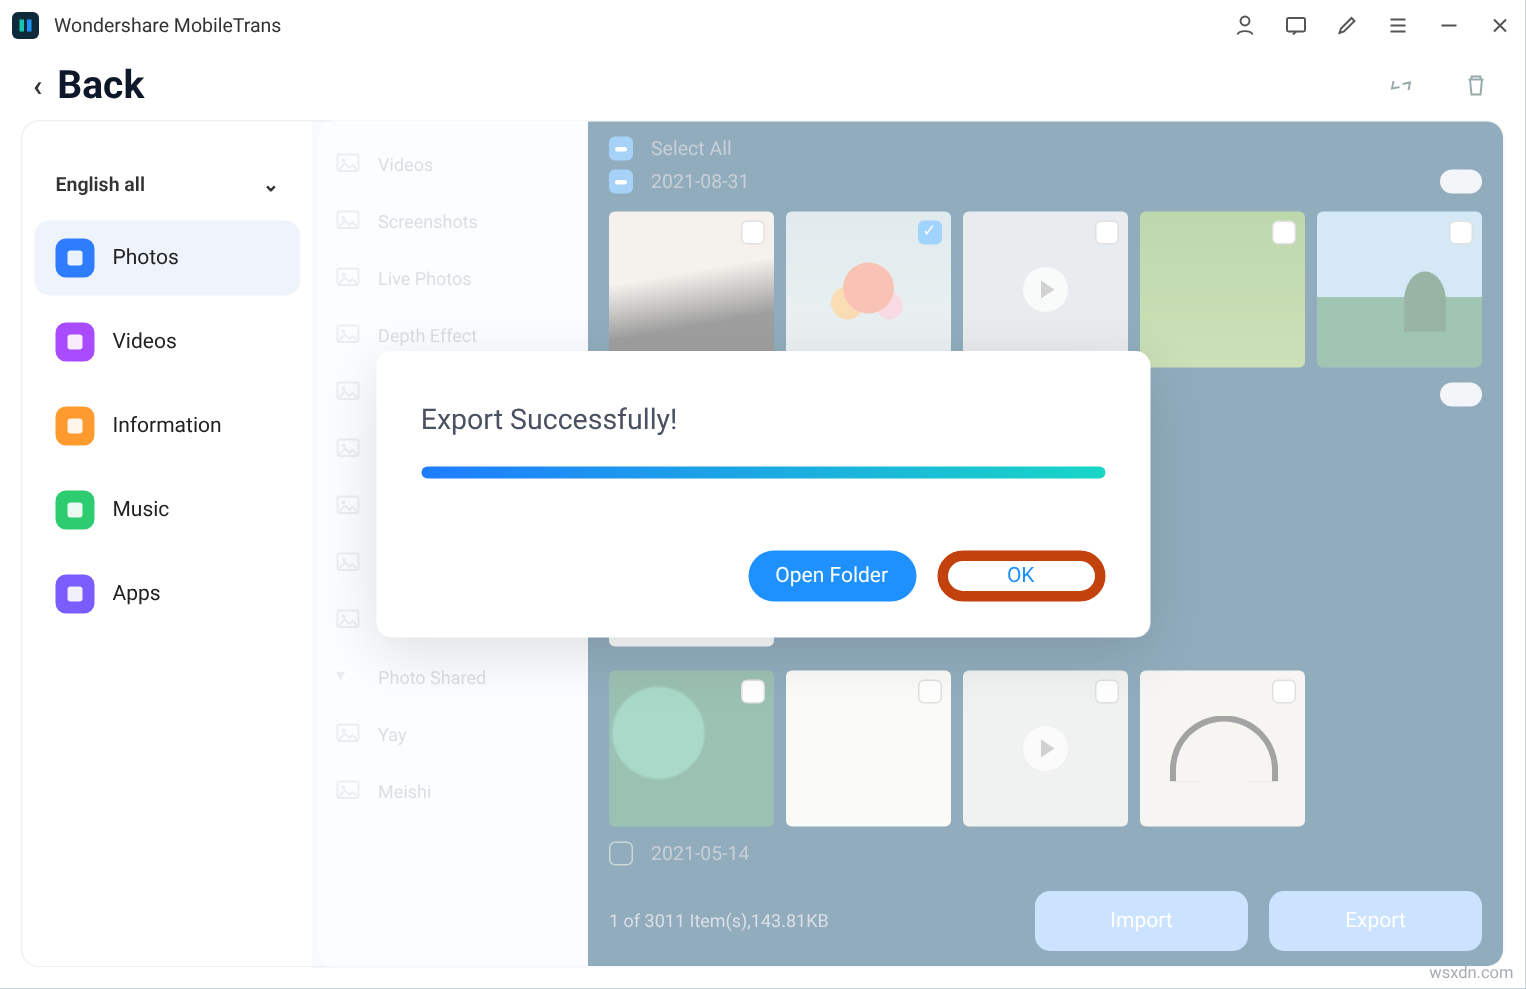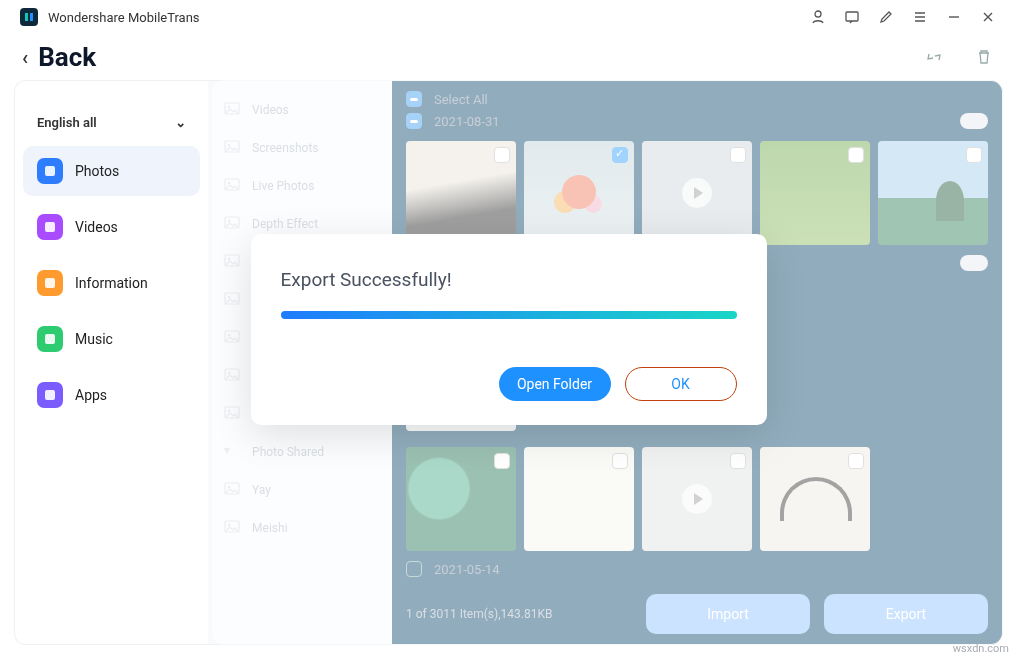--- a/index.html
+++ b/index.html
@@ -1,17 +1,17 @@
 <!DOCTYPE html>
 <html><head>
 <meta charset="utf-8">
 <style>
 *{box-sizing:border-box;margin:0;padding:0;font-family:-apple-system,BlinkMacSystemFont,'Segoe UI',Roboto,sans-serif}
 body{width:1017px;height:659px;background:#fff;position:relative;overflow:hidden}
-.titlebar{height:34px;display:flex;align-items:center;padding:0 20px;gap:10px}
+.titlebar{height:34px;display:flex;align-items:center;padding:0 8px;gap:10px}
 .app-logo{width:18px;height:18px;background:#0e2a3a;border-radius:4px;display:flex;align-items:center;justify-content:center}
 .app-logo svg{width:10px;height:10px}
 .app-title{font-size:13px;color:#333;flex:1}
 .win-ctrl{display:flex;gap:16px}
 .w-ico{width:18px;height:18px;color:#444;display:flex;align-items:center;justify-content:center;cursor:pointer}
 .backbar{height:46px;display:flex;align-items:center;padding:0 22px;gap:10px}
 .back-chevron{font-size:20px;color:#333;font-weight:600}
 .back-text{font-size:26px;color:#0f172a;font-weight:700}
 .backbar-spacer{flex:1}
 .backbar-ico{width:22px;height:22px;color:#999;margin-left:18px;display:flex;align-items:center;justify-content:center}
@@ -35,29 +35,29 @@
 .count-pill{margin-left:auto;width:28px;height:16px;background:#e6e9ef;border-radius:8px}
 .thumbs{display:flex;gap:8px;margin-top:6px;margin-bottom:10px}
 .thumb{width:110px;height:104px;background:#cfd6e1;border-radius:4px;position:relative;overflow:hidden}
 .thumb .tc{position:absolute;top:6px;right:6px;width:16px;height:16px;border:1px solid #bbb;border-radius:4px;background:#fff}
 .thumb .tc.on{background:#2ea0ff;border-color:#2ea0ff}
 .thumb .tc.on::after{content:'✓';color:#fff;font-size:11px;position:absolute;left:2px;top:-1px}
 .thumb .play{position:absolute;left:50%;top:50%;width:30px;height:30px;border-radius:50%;background:rgba(255,255,255,.7);transform:translate(-50%,-50%)}
 .thumb .play::after{content:'';position:absolute;left:12px;top:9px;border-left:9px solid #999;border-top:6px solid transparent;border-bottom:6px solid transparent}
 .bottombar{display:flex;align-items:center;gap:14px;margin-top:auto}
 .status{font-size:12px;color:#b2b9c6;flex:1}
-.bbtn{width:164px;height:40px;border-radius:10px;background:#8fc2ff;color:#fff;font-size:14px;display:flex;align-items:center;justify-content:center}
+.bbtn{width:142px;height:40px;border-radius:10px;background:#8fc2ff;color:#fff;font-size:14px;display:flex;align-items:center;justify-content:center}
 .modal-back{position:absolute;inset:0;display:flex;align-items:center;justify-content:center;z-index:5}
 .modal{width:516px;background:#fff;border-radius:10px;box-shadow:0 10px 40px rgba(0,0,0,.12);padding:34px 30px 24px 30px}
 .modal-title{font-size:19px;color:#4a5160;margin-bottom:20px}
 .prog{height:8px;border-radius:4px;background:linear-gradient(90deg,#1f7cff,#18d6c6);margin-bottom:48px}
 .modal-actions{display:flex;justify-content:flex-end;gap:14px}
 .mbtn{width:112px;height:34px;border-radius:17px;font-size:14px;display:flex;align-items:center;justify-content:center;cursor:pointer}
 .mbtn.primary{background:#1f91ff;color:#fff}
-.mbtn.secondary{background:#fff;border:1px solid #c2410c;color:#1f91ff}
+.mbtn.secondary{background:#fff;border:7px solid #c2410c;color:#1f91ff}
 .watermark{position:absolute;right:8px;bottom:4px;font-size:11px;color:#a8acb3;z-index:9}
 
 
 .p1{background:linear-gradient(170deg,#e8e2d7 40%,#2b2b2b 70%)}
 .p2{background:linear-gradient(#bcd0d6,#d8e3e6);}
 .p2::after{content:'';position:absolute;left:38px;top:34px;width:34px;height:34px;background:#f07b5b;border-radius:50%;box-shadow:-14px 10px 0 -6px #f5b35c,14px 12px 0 -8px #efb0c6}
 .p4{background:linear-gradient(#6fa84c,#8dbb5e)}
 .p5{background:linear-gradient(#9fcfe8 55%,#2e7e56 55%)}
 .p5::before{content:'';position:absolute;left:58px;top:40px;width:28px;height:40px;background:#1d5a38;border-radius:50% 50% 0 0}
 .p6{background:radial-gradient(circle at 30% 40%,#4a8 0 30%,#275 32% 100%)}

